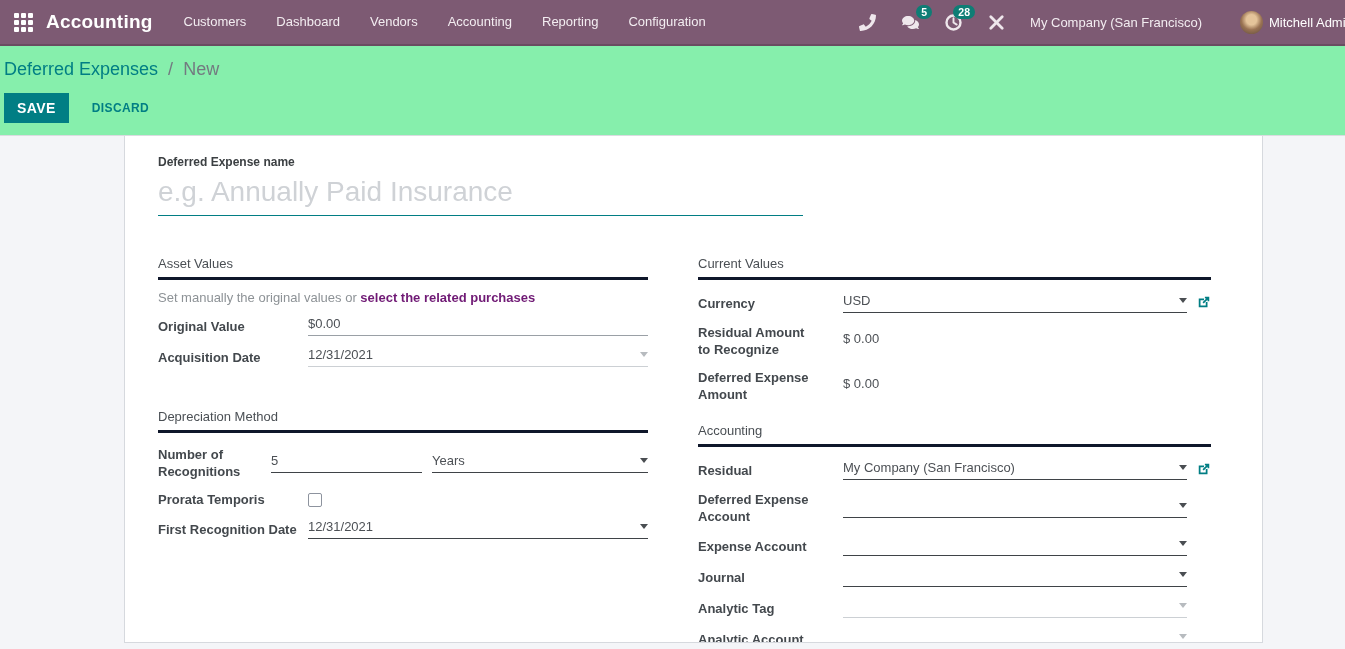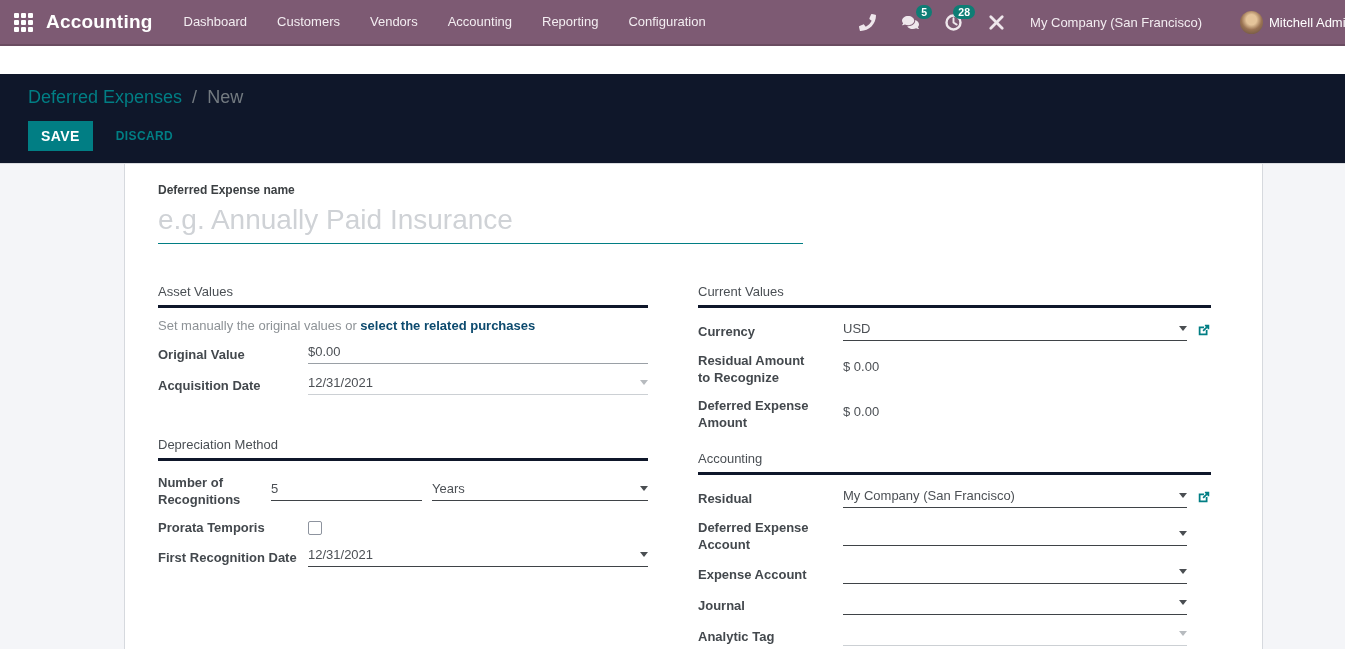--- a/index.html
+++ b/index.html
@@ -27,21 +27,21 @@
     position: absolute; top: -9px; right: 0; background: #0e7d75; color: #fff;
     font-size: 10.5px; font-weight: 700; border-radius: 9px; padding: 2px 5px; line-height: 1;
   }
   .company-switch { font-size: 13px; margin: 0 10px 0 12px; cursor: pointer; color: #f3edf1; }
   .avatar {
     width: 23px; height: 23px; border-radius: 50%; margin-left: 28px; cursor: pointer;
     background: radial-gradient(circle at 50% 38%, #e4c49a 0 28%, #9a7353 55%, #5d4a3c 100%);
   }
   .user-name { font-size: 13px; margin-left: 6px; max-width: 76px; overflow: hidden; cursor: pointer; }
   
-  .control-panel { background: #0f172a; padding: 12px 0 12px 28px; border-bottom: 1px solid #dadce0; margin-top: 28px; }
+  .control-panel { background: #86efac; padding: 12px 0 12px 4px; border-bottom: 1px solid #dadce0; }
   .breadcrumb { font-size: 18px; line-height: 22px; }
   .breadcrumb .bc-parent { color: #017e84; cursor: pointer; }
   .breadcrumb .bc-sep { color: #737a80; padding: 0 5px; }
   .breadcrumb .bc-current { color: #737a80; }
   .cp-buttons { margin-top: 13px; display: flex; align-items: center; }
   .btn-save {
     background: #017e84; color: #fff; border: none; font-family: inherit;
     font-size: 14px; font-weight: 700; letter-spacing: .4px; padding: 7px 13px; cursor: pointer;
   }
   .btn-discard {
@@ -62,21 +62,21 @@
   }
   .name-input::placeholder { color: #cfd2d6; opacity: 1; }
   .columns { display: flex; margin-top: 40px; }
   .col-left { width: 490px; flex: none; }
   .col-right { flex: 1; margin-left: 50px; }
   .section-title {
     font-size: 13px; color: #4a4f54; padding-bottom: 6px;
     border-bottom: 3px solid #0f172a; margin-bottom: 10px;
   }
   .helper { font-size: 13px; color: #8d9296; margin-bottom: 8px; }
-  .helper a { color: #0c4a6e; font-weight: 700; text-decoration: none; cursor: pointer; }
+  .helper a { color: #701a75; font-weight: 700; text-decoration: none; cursor: pointer; }
   .row { display: flex; align-items: center; margin-bottom: 8px; }
   .lbl {
     width: 150px; padding-right: 8px; flex: none;
     font-size: 13px; font-weight: 600; color: #43484d; line-height: 17px; padding-top: 3px;
   }
   .lbl.narrow { max-width: 113px; }
   .lbl.nowrap { white-space: nowrap; }
   .col-right .lbl { width: 145px; padding-right: 25px; }
   .fld-wrap { flex: 1; display: flex; align-items: center; }
   .col-right .fld-wrap { width: 344px; flex: none; }
@@ -111,22 +111,22 @@
       <i></i>
       <i></i>
       <i></i>
       <i></i>
       <i></i>
       <i></i>
       <i></i>
   </div>
   <div class="brand">Accounting</div>
   <nav class="menu">
+    <span class="menu-item">Customers</span>
     <span class="menu-item">Dashboard</span>
-    <span class="menu-item">Customers</span>
     <span class="menu-item">Vendors</span>
     <span class="menu-item">Accounting</span>
     <span class="menu-item">Reporting</span>
     <span class="menu-item">Configuration</span>
   </nav>
   <div class="nav-right">
     <span class="nav-icon">
       <svg viewBox="0 0 512 512">
           <path d="M493.4 24.6l-104-24c-11.3-2.6-22.9 3.3-27.5 13.9l-48 112c-4.2 9.8-1.4 21.3 6.9 28l60.6 49.6c-36 76.7-98.9 140.5-177.2 177.2l-49.6-60.6c-6.8-8.3-18.2-11.1-28-6.9l-112 48C3.9 366.5-2 378.1.6 389.4l24 104C27.1 504.2 36.7 512 48 512c256.1 0 464-207.5 464-464 0-11.2-7.7-20.9-18.6-23.4z"></path>
         </svg>

